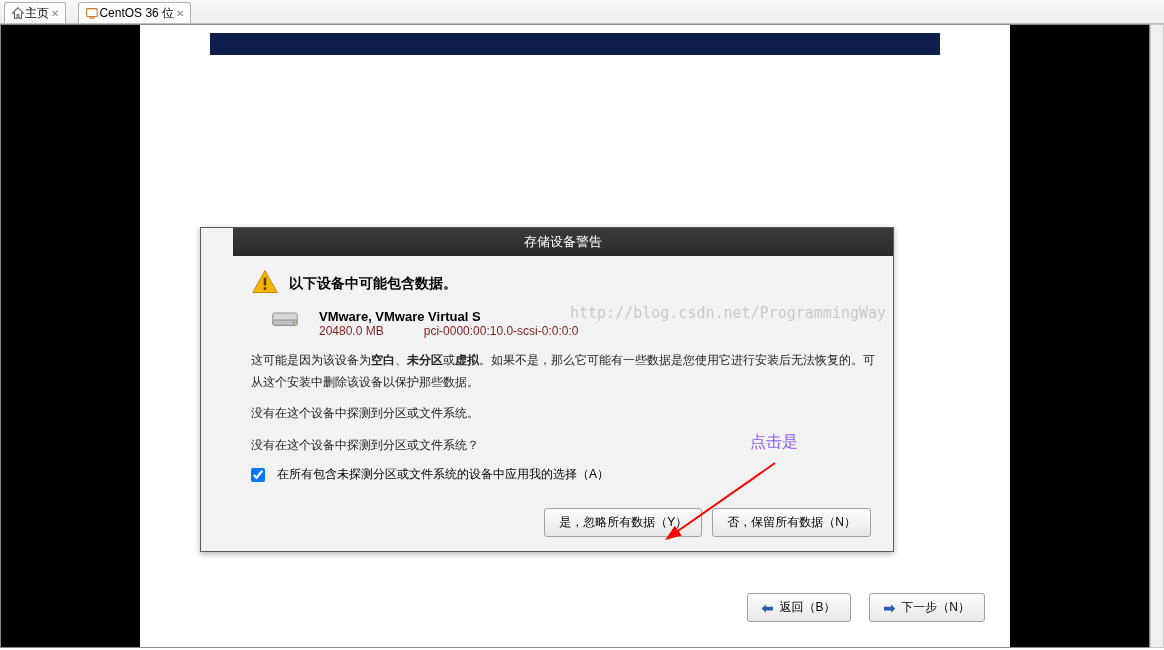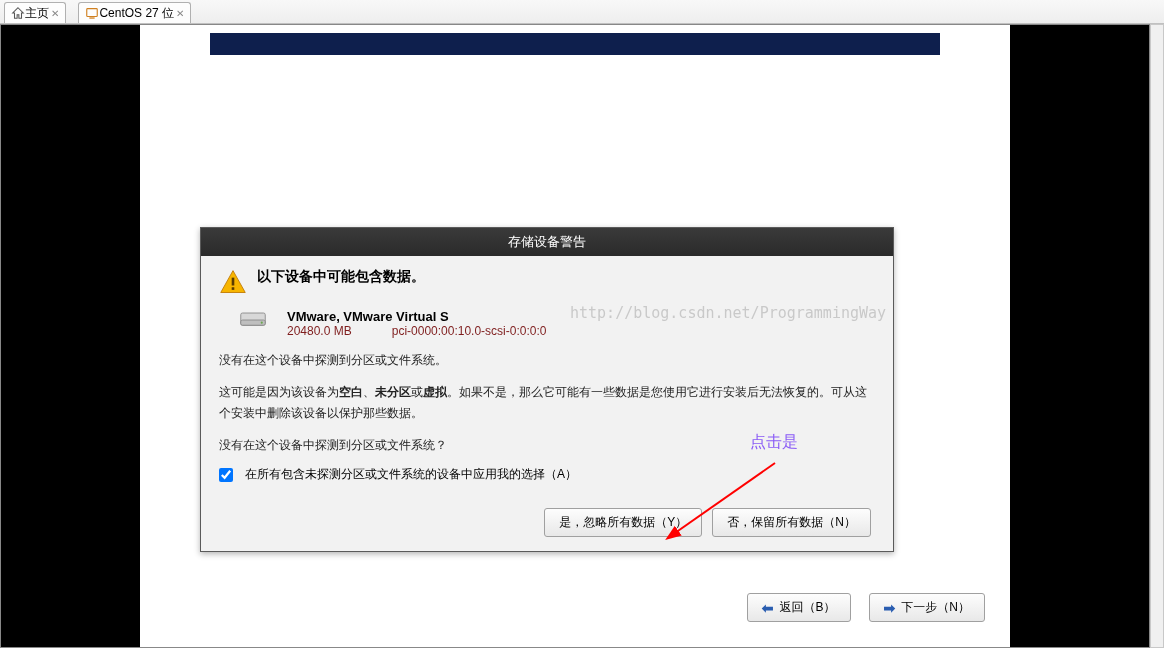--- a/index.html
+++ b/index.html
@@ -69,34 +69,35 @@
   background: #0e1f4d;
 }
 .dialog {
   position: absolute;
   left: 60px;
   top: 202px;
   width: 694px;
   border: 1px solid #5a5a5a;
   background: #f2f2f2;
   box-shadow: 0 2px 6px rgba(0,0,0,0.3);
+  padding-left: 32px;
 }
 .dialog-title {
   background: linear-gradient(#3a3a3a, #2a2a2a);
   color: #fff;
   text-align: center;
   font-size: 13px;
   padding: 5px 0;
   font-weight: 500;
 }
 .dialog-body {
   padding: 12px 18px 14px 18px;
   position: relative;
 }
-.warn-row { display: flex; align-items: flex-start; gap: 10px; margin-bottom: 10px; }
+.warn-row { display: flex; align-items: center; gap: 10px; margin-bottom: 10px; }
 .warn-icon svg { width: 28px; height: 28px; }
 .warn-text { font-weight: bold; font-size: 14px; }
 .device-row { display: flex; align-items: flex-start; gap: 20px; margin-left: 20px; margin-bottom: 12px; }
 .disk-icon svg { width: 28px; height: 22px; }
 .device-name { font-weight: bold; font-size: 13px; }
 .device-meta { font-size: 12px; color: #7f1d1d; display: flex; gap: 40px; }
 .para { font-size: 12px; line-height: 1.8; margin-bottom: 10px; color: #222; }
 .para b { font-weight: bold; }
 .check-row { display: flex; align-items: center; gap: 12px; margin-top: 8px; margin-bottom: 20px; font-size: 12px; }
 .check-row input { width: 14px; height: 14px; }
@@ -166,21 +167,21 @@
     <span>主页</span>
     <span class="close">✕</span>
   </div>
   <div class="tab">
     <span class="icon">
       <svg viewBox="0 0 16 16">
           <rect x="2" y="3" width="12" height="9" rx="1" fill="none" stroke="#d08020" stroke-width="1.3"></rect>
           <rect x="5" y="13" width="6" height="1.5" fill="#d08020"></rect>
         </svg>
     </span>
-    <span>CentOS 27 位</span>
+    <span>CentOS 36 位</span>
     <span class="close">✕</span>
   </div>
 </div>
 
 <div class="scrollbar"></div>
 
 <div class="viewport">
   <div class="installer">
     <div class="header-band"></div>
 
@@ -209,25 +210,25 @@
           </span>
           <div>
             <div class="device-name">VMware, VMware Virtual S</div>
             <div class="device-meta">
               <span>20480.0 MB</span>
               <span>pci-0000:00:10.0-scsi-0:0:0:0</span>
             </div>
           </div>
         </div>
 
-        <div class="para">没有在这个设备中探测到分区或文件系统。</div>
-
         <div class="para">
           <span>这可能是因为该设备为</span><b>空白</b><span>、</span><b>未分区</b><span>或</span><b>虚拟</b><span>。如果不是，那么它可能有一些数据是您使用它进行安装后无法恢复的。可从这个安装中删除该设备以保护那些数据。</span>
         </div>
+
+        <div class="para">没有在这个设备中探测到分区或文件系统。</div>
 
         <div class="para">没有在这个设备中探测到分区或文件系统？</div>
 
         <label class="check-row">
           <input type="checkbox" checked="" style="">
           <span>在所有包含未探测分区或文件系统的设备中应用我的选择（A）</span>
         </label>
 
         <div class="dialog-buttons">
           <button class="btn">是，忽略所有数据（Y）</button>

